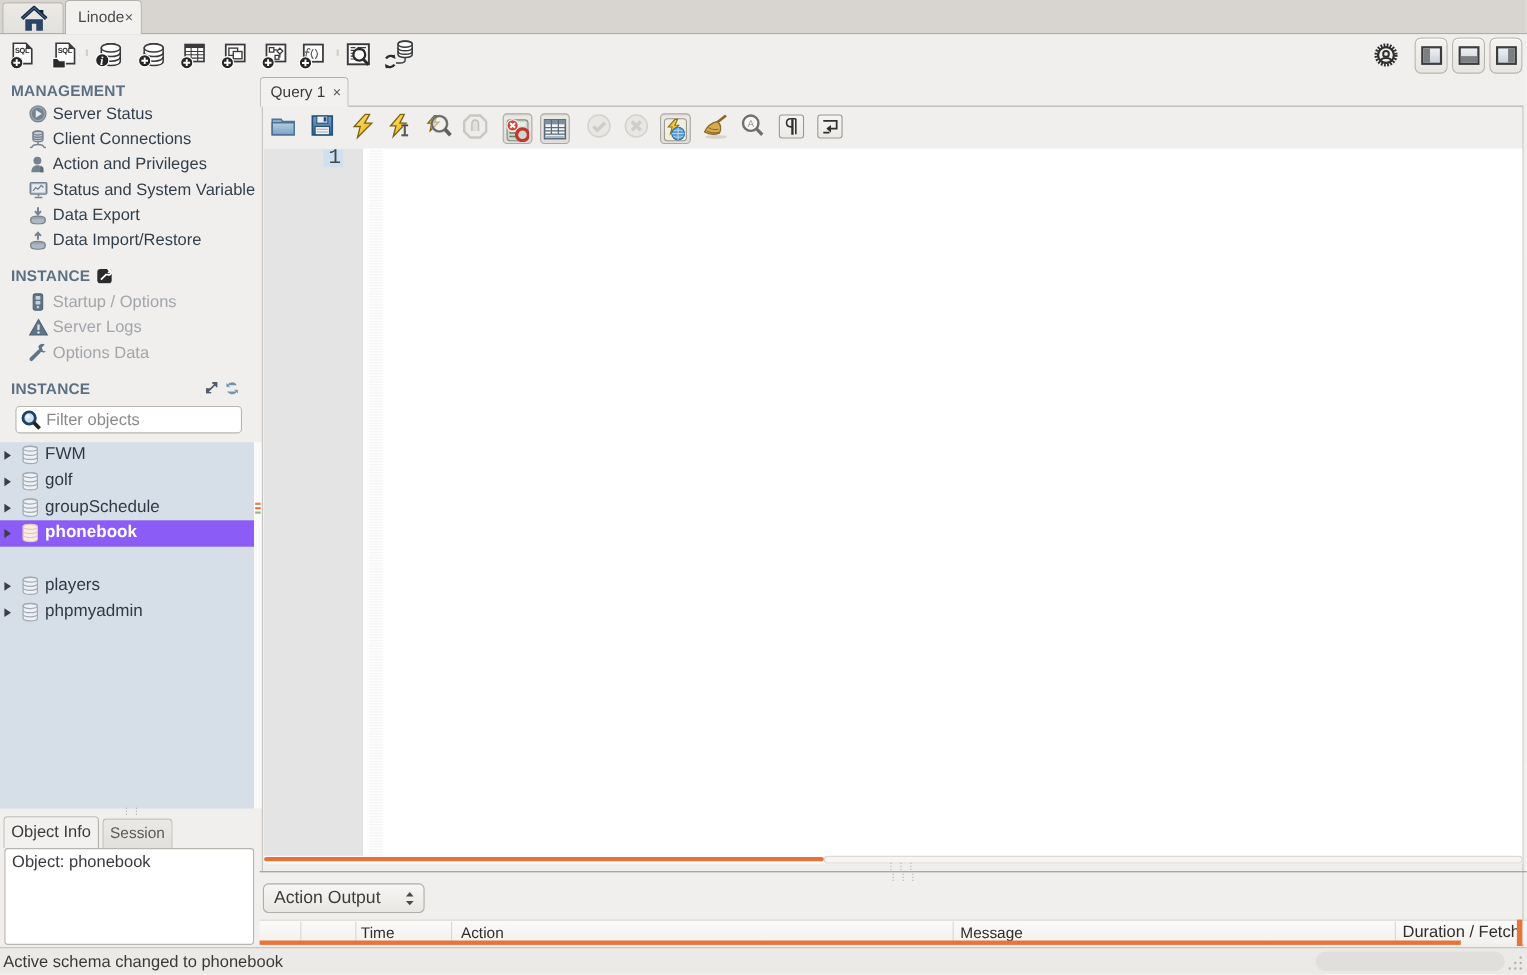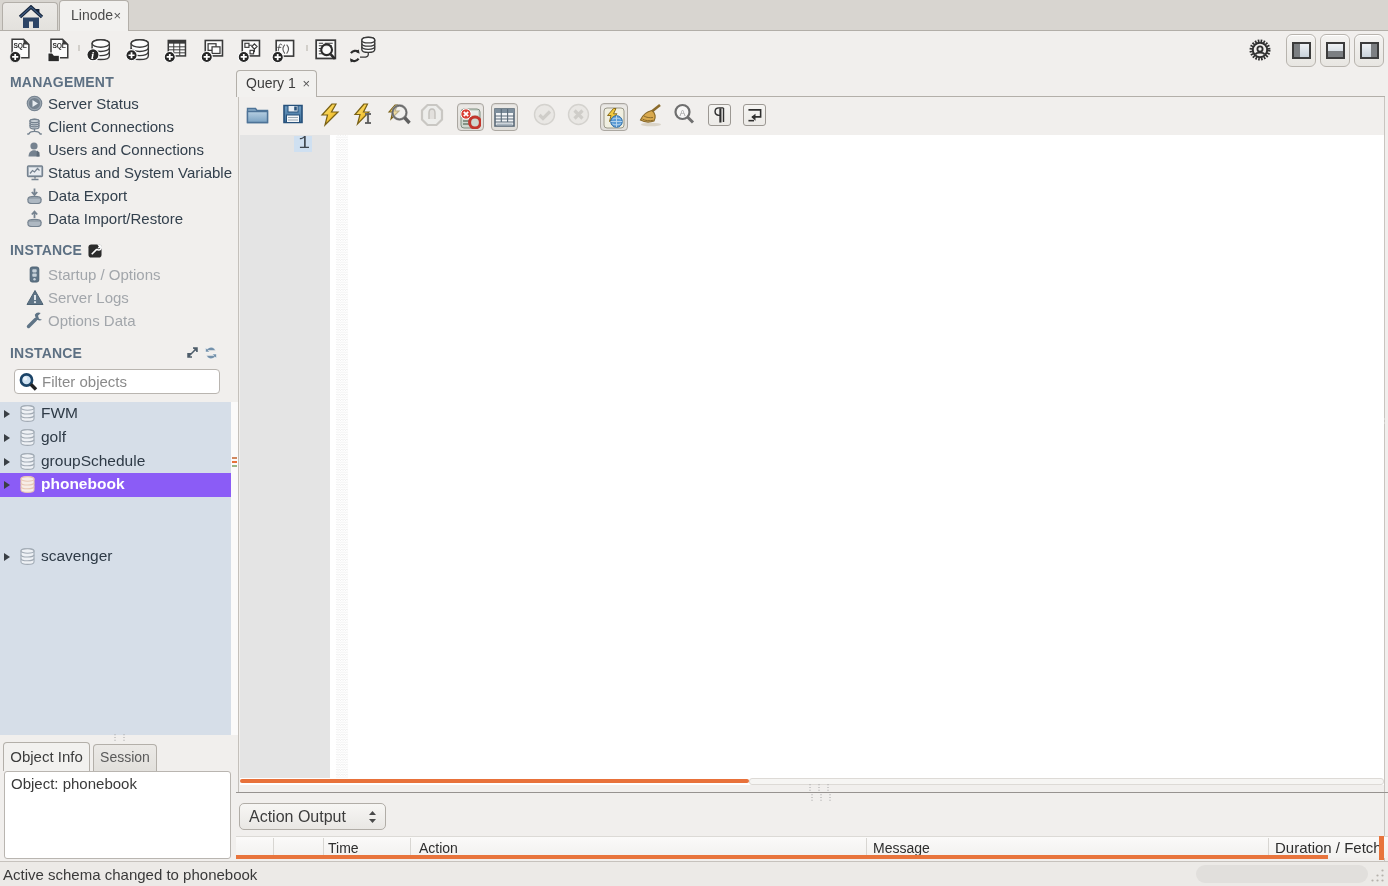--- a/index.html
+++ b/index.html
@@ -244,21 +244,21 @@
       <path d="M8.5 11 v2.5 M3 16 c0.5-2 2.5-2.6 5.5-2.6 s5 0.6 5.5 2.6 M3.2 16 h-2 M13.8 16 h2" stroke="#75828f" stroke-width="1.4" fill="none"></path>
     </svg>
     <span class="ntxt">Client Connections</span>
     </div>
   <div class="navrow" style="top:68px;">
     <svg class="nico" width="17" height="17" viewBox="0 0 17 17">
       <circle cx="8" cy="5" r="3.6" fill="#75828f"></circle>
       <path d="M2.5 15.5 c0-4 2.3-6.3 5.5-6.3 s5.5 2.3 5.5 6.3 z" fill="#75828f"></path>
       <path d="M11 9.5 l2.5 2 v4 h-3" fill="#5d6a77"></path>
     </svg>
-    <span class="ntxt">Users and Connections</span>
+    <span class="ntxt">Action and Privileges</span>
     </div>
   <div class="navrow" style="top:91px;">
     <svg class="nico" width="18" height="17" viewBox="0 0 18 17">
       <rect x="1.5" y="2" width="15" height="10.5" rx="1" fill="#aeb8c2" stroke="#75828f" stroke-width="1.3"></rect>
       <rect x="3" y="3.5" width="12" height="7.5" fill="#e8ecf0"></rect>
       <path d="M4 9.5 l2.5-3 2 1.5 3-3.5 2 2" fill="none" stroke="#75828f" stroke-width="1.2"></path>
       <path d="M9 12.5 v2 M5.5 15.5 h7" stroke="#75828f" stroke-width="1.4"></path>
     </svg>
     <span class="ntxt">Status and System Variables</span>
     </div>
@@ -372,31 +372,43 @@
       <svg class="dbi" width="17" height="19" viewBox="0 0 17 19">
         <g stroke="#e8c7b4" stroke-width="1.1" fill="#f7ede6">
           <path d="M2 4 c0-1.5 2.9-2.4 6.5-2.4 s6.5 0.9 6.5 2.4 v11 c0 1.5 -2.9 2.4 -6.5 2.4 s-6.5 -0.9 -6.5 -2.4 z"></path>
           <ellipse cx="8.5" cy="4" rx="6.5" ry="2.2"></ellipse>
           <path d="M2 7.7 c0 1.4 2.9 2.3 6.5 2.3 s6.5 -0.9 6.5 -2.3" fill="none"></path>
           <path d="M2 11.4 c0 1.4 2.9 2.3 6.5 2.3 s6.5 -0.9 6.5 -2.3" fill="none"></path>
         </g>
       </svg>
       <span class="ttxt">phonebook</span>
     </div>
+  <div class="trow" style="top:119px;">
+      <span class="exp"></span>
+      <svg class="dbi" width="17" height="19" viewBox="0 0 17 19">
+        <g stroke="#a2abb5" stroke-width="1.1" fill="#eef1f5">
+          <path d="M2 4 c0-1.5 2.9-2.4 6.5-2.4 s6.5 0.9 6.5 2.4 v11 c0 1.5 -2.9 2.4 -6.5 2.4 s-6.5 -0.9 -6.5 -2.4 z"></path>
+          <ellipse cx="8.5" cy="4" rx="6.5" ry="2.2"></ellipse>
+          <path d="M2 7.7 c0 1.4 2.9 2.3 6.5 2.3 s6.5 -0.9 6.5 -2.3" fill="none"></path>
+          <path d="M2 11.4 c0 1.4 2.9 2.3 6.5 2.3 s6.5 -0.9 6.5 -2.3" fill="none"></path>
+        </g>
+      </svg>
+      <span class="ttxt">players</span>
+    </div>
   <div class="trow" style="top:143px;">
       <span class="exp"></span>
       <svg class="dbi" width="17" height="19" viewBox="0 0 17 19">
         <g stroke="#a2abb5" stroke-width="1.1" fill="#eef1f5">
           <path d="M2 4 c0-1.5 2.9-2.4 6.5-2.4 s6.5 0.9 6.5 2.4 v11 c0 1.5 -2.9 2.4 -6.5 2.4 s-6.5 -0.9 -6.5 -2.4 z"></path>
           <ellipse cx="8.5" cy="4" rx="6.5" ry="2.2"></ellipse>
           <path d="M2 7.7 c0 1.4 2.9 2.3 6.5 2.3 s6.5 -0.9 6.5 -2.3" fill="none"></path>
           <path d="M2 11.4 c0 1.4 2.9 2.3 6.5 2.3 s6.5 -0.9 6.5 -2.3" fill="none"></path>
         </g>
       </svg>
-      <span class="ttxt">scavenger</span>
+      <span class="ttxt">phpmyadmin</span>
     </div>
 </div>
 <div id="treescroll">
   <div style="position:absolute;left:1px;top:55px;width:5px;height:2px;background:#d0885f;"></div>
   <div style="position:absolute;left:1px;top:59px;width:5px;height:2px;background:#e8713a;"></div>
   <div style="position:absolute;left:1px;top:63px;width:5px;height:2px;background:#9ab585;"></div>
 </div>
 
 <span class="dots3" style="position:absolute;left:111px;top:733px;">⋮⋮</span>
 <div class="btab" style="left:3px;top:742px;width:87px;height:29px;background:#f2f1ef;z-index:2;font-size:15px;"><span style="position:relative;top:5px;">Object Info</span></div>

